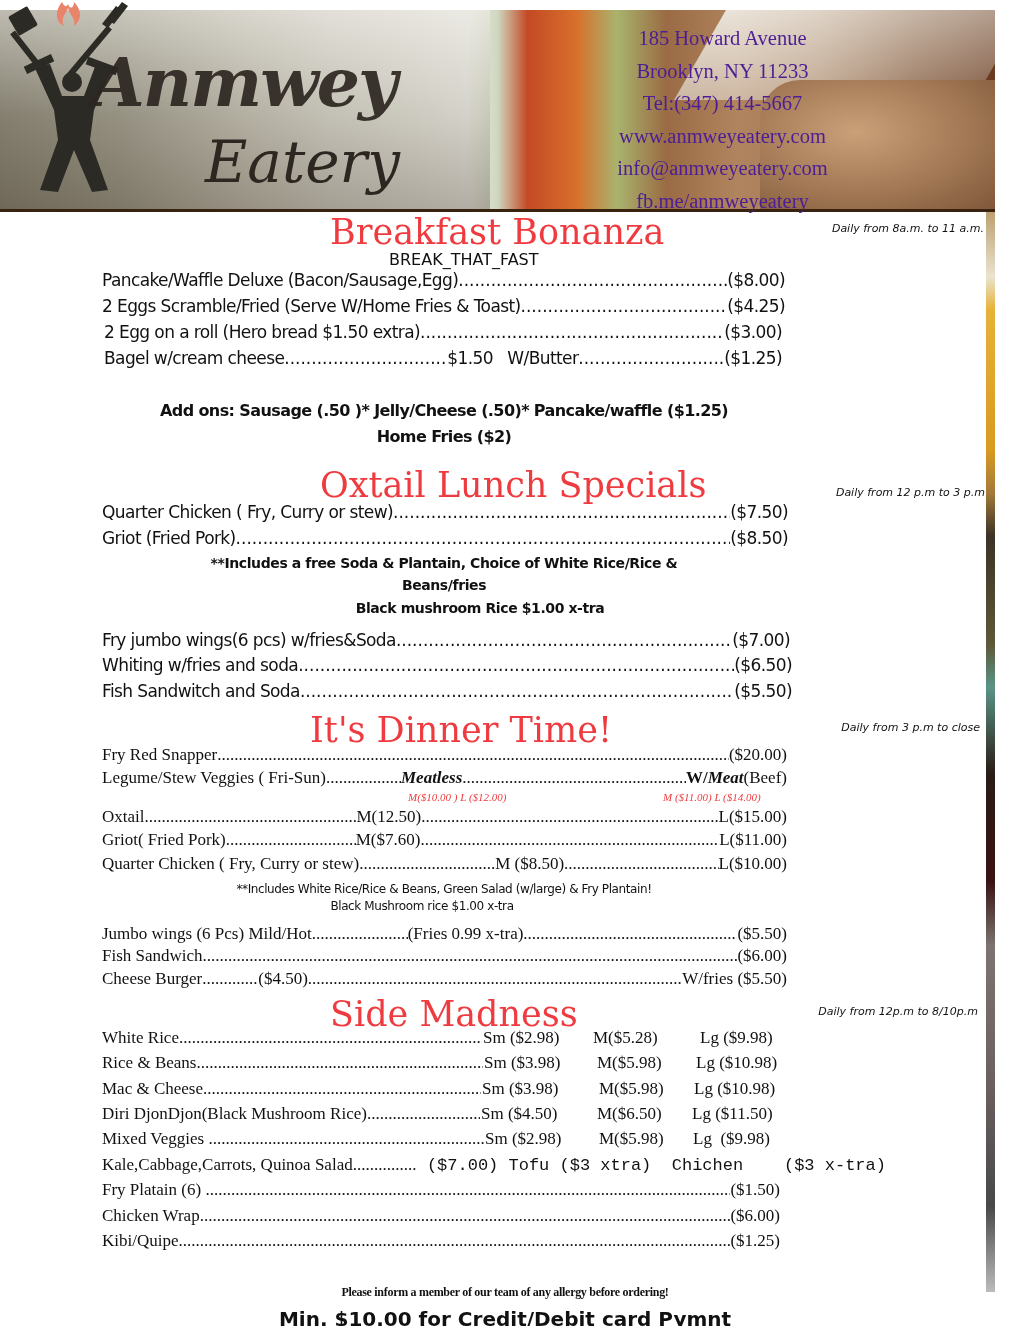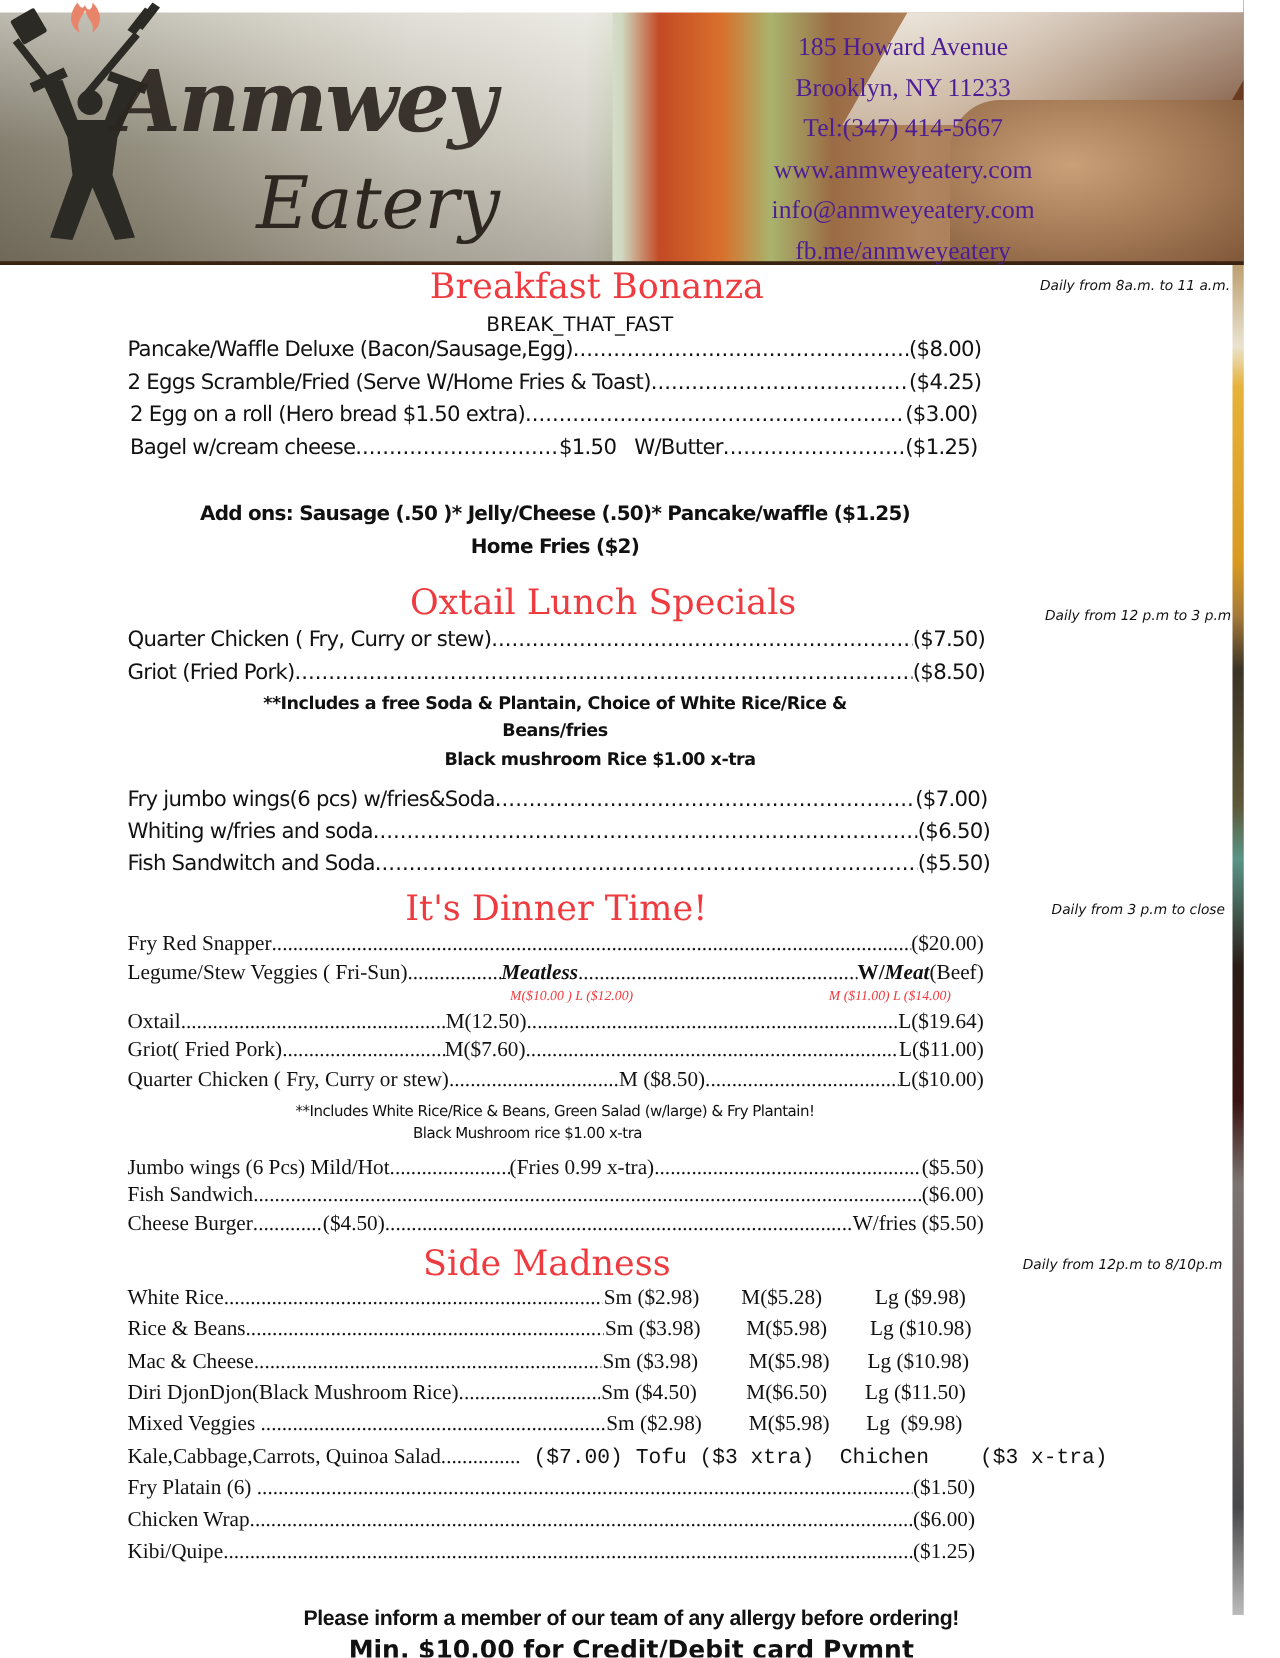--- a/index.html
+++ b/index.html
@@ -21,21 +21,21 @@
   .logo-script { position:absolute; left:92px; top:42px; font-family:"DejaVu Serif", serif; font-style:italic; font-weight:bold;
     font-size:68px; color:#2d2621; letter-spacing:-2px; opacity:0.92; }
   .logo-eatery { position:absolute; left:205px; top:128px; font-family:"DejaVu Serif", serif; font-style:italic; font-size:58px; color:#2d2621; }
 
   .contact { position:absolute; left:600px; top:22px; width:245px; text-align:center; font-family:"Liberation Serif", serif; font-size:20.5px; line-height:32.6px; color:#4c1d95; }
   .contact div { white-space:nowrap; }
 
   .right-strip { position:absolute; left:986px; top:212px; width:9px; height:1080px;
     background: linear-gradient(180deg, #bca070 0%, #eae3d0 6%, #e6b23a 9%, #d99a20 22%, #a47a3a 26%, #3b3326 30%, #5d5838 40%, #5a9486 44%, #2a1c16 52%, #3a1414 62%, #7b7470 68%, #6d6260 80%, #48484a 92%, #bbbbbb 100%); }
 
-  .section-title { position:absolute; font-family:"DejaVu Serif", serif; color:#ef3b3f; font-size:28px; text-align:center; white-space:nowrap; }
+  .section-title { position:absolute; font-family:"DejaVu Serif", serif; color:#ef3b3f; font-size:35px; text-align:center; white-space:nowrap; }
   .hours { position:absolute; font-family:"DejaVu Sans", sans-serif; font-style:italic; font-size:11px; color:#111; white-space:nowrap; text-align:right; }
 
   .lato { font-family:"DejaVu Sans", sans-serif; letter-spacing:-0.6px; }
   .serif { font-family:"Liberation Serif", serif; }
 
   .row { position:absolute; display:flex; align-items:baseline; white-space:nowrap; }
   .row .dots { flex:1; overflow:hidden; white-space:nowrap; }
   .row .dots::after { content:"................................................................................................................................................................................................................................................................"; letter-spacing:0px; }
   .row .price { white-space:nowrap; }
 
@@ -169,21 +169,21 @@
     <span class="price"><b>W/</b><b><i>Meat</i></b><span>(Beef)</span></span>
 </div>
 <div class="red-small" style="left:408px;top:791px;">M($10.00 ) L ($12.00)</div>
 <div class="red-small" style="left:663px;top:791px;">M ($11.00) L ($14.00)</div>
 
 <div class="row serif srow" style="left:102px;top:807px;width:685px;">
   <span>Oxtail</span>
     <span class="dots" style="flex:0 0 212px;"></span>
     <span>M(12.50)</span>
     <span class="dots"></span>
-    <span class="price">L($19.64)</span>
+    <span class="price">L($15.00)</span>
 </div>
 <div class="row serif srow" style="left:102px;top:830px;width:685px;">
   <span>Griot( Fried Pork)</span>
     <span class="dots" style="flex:0 0 130px;"></span>
     <span>M($7.60)</span>
     <span class="dots"></span>
     <span class="price">L($11.00)</span>
 </div>
 <div class="row serif srow" style="left:102px;top:854px;width:685px;">
   <span>Quarter Chicken ( Fry, Curry or stew)</span>
@@ -274,14 +274,14 @@
   <span>Chicken Wrap</span>
     <span class="dots"></span>
     <span class="price">($6.00)</span>
 </div>
 <div class="row serif srow" style="left:102px;top:1231px;width:678px;">
   <span>Kibi/Quipe</span>
     <span class="dots"></span>
     <span class="price">($1.25)</span>
 </div>
 
-<div class="note bold" style="left:200px;top:1285px;width:610px;font-family:Liberation Sans, sans-serif;font-size:17px;letter-spacing:-0.3px;">Please inform a member of our team of any allergy before ordering!</div>
+<div class="note bold" style="left:200px;top:1285px;width:610px;font-family:Liberation Serif, serif;font-size:12px;letter-spacing:-0.3px;">Please inform a member of our team of any allergy before ordering!</div>
 <div class="note bold" style="left:200px;top:1307px;width:610px;font-family:'DejaVu Sans',sans-serif;font-size:20px;letter-spacing:0px;">Min. $10.00 for Credit/Debit card Pymnt</div>
 
 </body></html>

